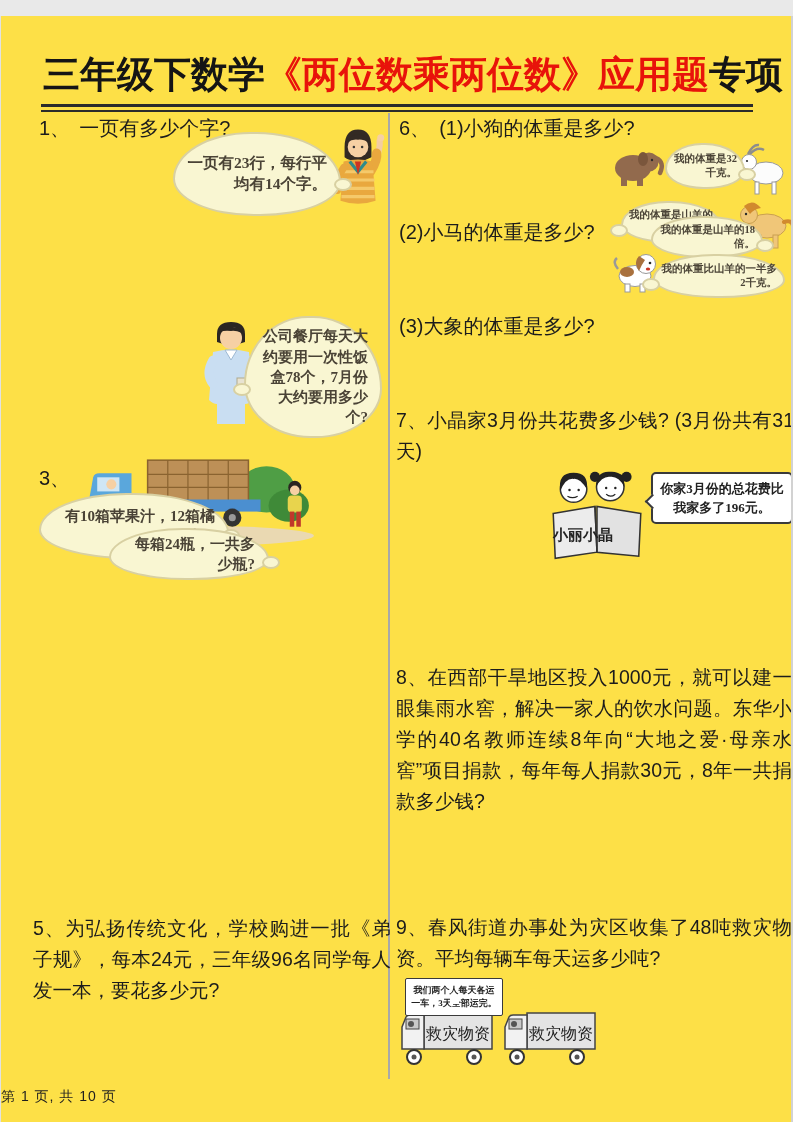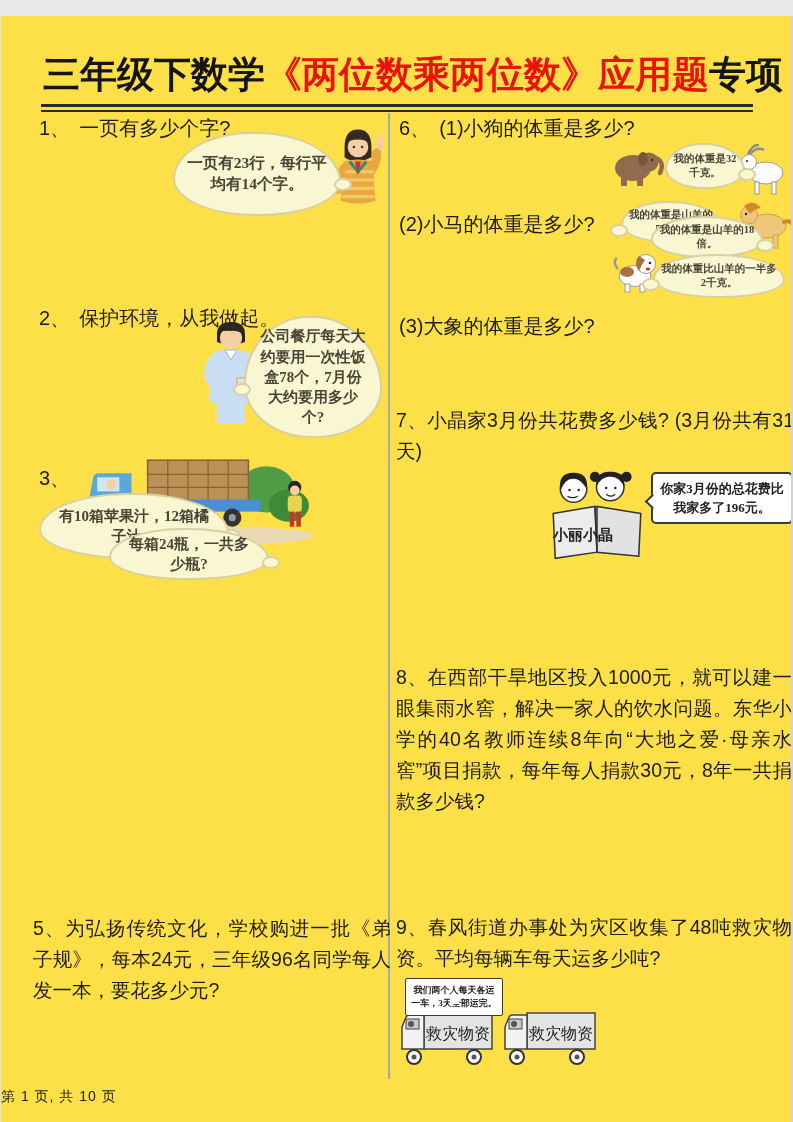--- a/index.html
+++ b/index.html
@@ -19,21 +19,21 @@
   .divider{position:absolute;left:387px;top:97px;width:2px;height:966px;background:#a9a9a9}
 
   
   .q{position:absolute;font-size:20px;color:#1c1c1c;white-space:nowrap}
   .qlabel{margin-right:9px}
   .para{position:absolute;font-size:19.5px;line-height:31px;color:#1c1c1c;text-align:justify}
 
   
   .cloud{position:absolute;background:#f9f6d2;border:2px solid #d8d0a2;
          border-radius:48% 52% 50% 50%/58% 62% 42% 46%;
-         display:flex;align-items:center;justify-content:center;text-align:center;
+         display:flex;align-items:center;justify-content:center;text-align:right;
          font-family:"Liberation Serif","DejaVu Serif",serif;font-weight:700;color:#4a4336;
          padding:6px 12px;line-height:1.35;z-index:3}
   .cloud::after{content:"";position:absolute;width:14px;height:9px;background:#f9f6d2;
                 border:2px solid #d8d0a2;border-radius:50%}
   .tail-r::after{right:-13px;top:55%}
   .tail-l::after{left:-13px;top:55%}
 
   
   .boxbubble{position:absolute;background:#fff;border:2px solid #3a3a3a;border-radius:5px;
              display:flex;align-items:center;justify-content:center;text-align:center;
@@ -78,21 +78,20 @@
     <path d="M16 34 Q30 30 44 34 L47 72 Q30 78 13 72 Z" fill="#e9a83e"></path>
     <path d="M15 44 H45 M15 52 H46 M14 60 H46 M14 68 H46" stroke="#f5c96a" stroke-width="3"></path>
     <path d="M22 34 L30 44 L38 34" fill="none" stroke="#2e8b8b" stroke-width="3"></path>
     <path d="M27 34 L30 47 L33 34 Z" fill="#cc3322"></path>
     <path d="M16 40 Q8 52 10 62" stroke="#e9a83e" stroke-width="7" fill="none" stroke-linecap="round"></path>
   </svg>
   <div class="cloud tail-r" style="left:172px;top:116px;width:168px;height:84px;font-size:15.5px">
       <span>一页有23行，每行平均有14个字。</span>
     </div>
 
-  <div class="q" style="left:38px;top:289px"><span class="qlabel">2、</span><span>保护环境，从我做起。</span></div>
 
   <svg class="illus" style="left:188px;top:303px" width="85" height="122" viewBox="0 0 85 120">
     <path d="M28 14 Q28 2 42 2 Q56 2 56 14 L56 22 Q42 28 28 22 Z" fill="#2b2622"></path>
     <circle cx="42" cy="18" r="11" fill="#f6d0a4"></circle>
     <path d="M31 12 Q36 6 42 7 Q50 6 53 13 Q46 10 42 11 Q36 10 31 12 Z" fill="#2b2622"></path>
     <path d="M24 32 Q42 27 60 32 L64 80 Q60 84 56 84 L56 104 H28 L28 84 Q24 84 20 80 Z" fill="#c9def2"></path>
     <path d="M36 30 L42 40 L48 30 Z" fill="#fff" stroke="#9db8d2"></path>
     <path d="M58 40 Q70 52 62 62" stroke="#c9def2" stroke-width="9" fill="none" stroke-linecap="round"></path>
     <path d="M24 40 Q16 54 24 64" stroke="#c9def2" stroke-width="9" fill="none" stroke-linecap="round"></path>
     <rect x="48" y="58" width="20" height="11" fill="#e8e3d2" stroke="#b0a98c"></rect>
@@ -186,21 +185,21 @@
   <div class="cloud tail-l" style="left:620px;top:185px;width:100px;height:42px;font-size:10.5px;padding:3px 6px">
       <span>我的体重是山羊的54倍。</span>
     </div>
   <div class="cloud tail-r" style="left:650px;top:200px;width:112px;height:42px;font-size:10.5px;padding:3px 6px">
       <span>我的体重是山羊的18倍。</span>
     </div>
   <div class="cloud tail-l" style="left:652px;top:238px;width:132px;height:44px;font-size:10.5px;padding:3px 6px">
       <span>我的体重比山羊的一半多2千克。</span>
     </div>
 
-  <div class="q" style="left:398px;top:195px">(2)小马的体重是多少?</div>
+  <div class="q" style="left:398px;top:203px">(2)小马的体重是多少?</div>
   <div class="q" style="left:398px;top:297px">(3)大象的体重是多少?</div>
 
   <div class="para" style="left:395px;top:389px;width:398px">7、小晶家3月份共花费多少钱? (3月份共有31天)</div>
 
   <svg class="illus" style="left:540px;top:448px" width="112" height="98" viewBox="0 0 110 95">
     <path d="M62 18 Q70 6 80 12" stroke="#222" stroke-width="3" fill="none" stroke-linecap="round"></path>
     <circle cx="32" cy="24" r="13" fill="#fff" stroke="#333" stroke-width="1.5"></circle>
     <path d="M19 26 Q16 8 32 8 Q47 8 45 24 Q38 13 32 14 Q24 13 19 26 Z" fill="#222"></path>
     <circle cx="68" cy="22" r="13.5" fill="#fff" stroke="#333" stroke-width="1.5"></circle>
     <path d="M54 22 Q54 6 68 7 Q82 6 82 22 Q76 11 68 12 Q60 11 54 22 Z" fill="#222"></path>

